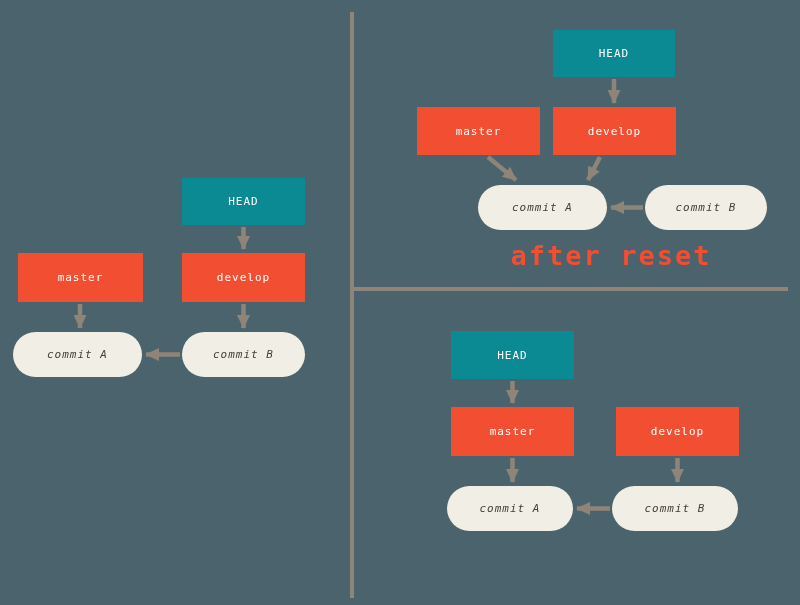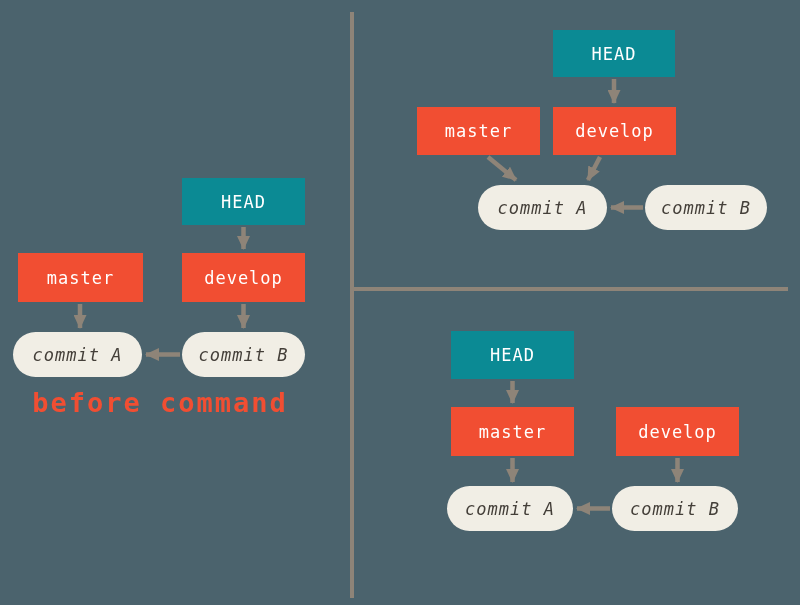--- a/index.html
+++ b/index.html
@@ -25,21 +25,21 @@
   .arrows line {
     stroke: var(--arrow, #8e8478);
     stroke-width: 4.5;
   }
   .arrowhead-shape { fill: var(--arrow, #8e8478); }
   .node {
     position: absolute;
     display: flex;
     align-items: center;
     justify-content: center;
-    font-size: 17px;
+    font-size: 11px;
     letter-spacing: 1px;
     white-space: nowrap;
   }
   .branch {
     background: var(--branch-box, #f14e32);
     color: var(--box-text, #ffffff);
   }
   .head {
     background: var(--head-box, #0b8a94);
     color: var(--box-text, #ffffff);
@@ -95,27 +95,27 @@
   </svg>
 
   <div class="divider vertical"></div>
   <div class="divider horizontal"></div>
 
   <div class="node head" style="left:182px; top:178px; width:123px; height:47px;">HEAD</div>
   <div class="node branch" style="left:18px; top:253px; width:125px; height:49px;">master</div>
   <div class="node branch" style="left:182px; top:253px; width:123px; height:49px;">develop</div>
   <div class="node commit" style="left:13px; top:332px; width:129px; height:45px;">commit A</div>
   <div class="node commit" style="left:182px; top:332px; width:123px; height:45px;">commit B</div>
-  <div class="caption" style="left:160px; top:387px;">before command</div>
 
   <div class="node head" style="left:553px; top:30px; width:122px; height:47px;">HEAD</div>
   <div class="node branch" style="left:417px; top:107px; width:123px; height:48px;">master</div>
   <div class="node branch" style="left:553px; top:107px; width:123px; height:48px;">develop</div>
   <div class="node commit" style="left:478px; top:185px; width:129px; height:45px;">commit A</div>
   <div class="node commit" style="left:645px; top:185px; width:122px; height:45px;">commit B</div>
+  <div class="caption" style="left:611px; top:240px;">after reset</div>
 
   <div class="node head" style="left:451px; top:331px; width:123px; height:48px;">HEAD</div>
   <div class="node branch" style="left:451px; top:407px; width:123px; height:49px;">master</div>
   <div class="node branch" style="left:616px; top:407px; width:123px; height:49px;">develop</div>
   <div class="node commit" style="left:447px; top:486px; width:126px; height:45px;">commit A</div>
   <div class="node commit" style="left:612px; top:486px; width:126px; height:45px;">commit B</div>
 
 </div>
 
 </body></html>

